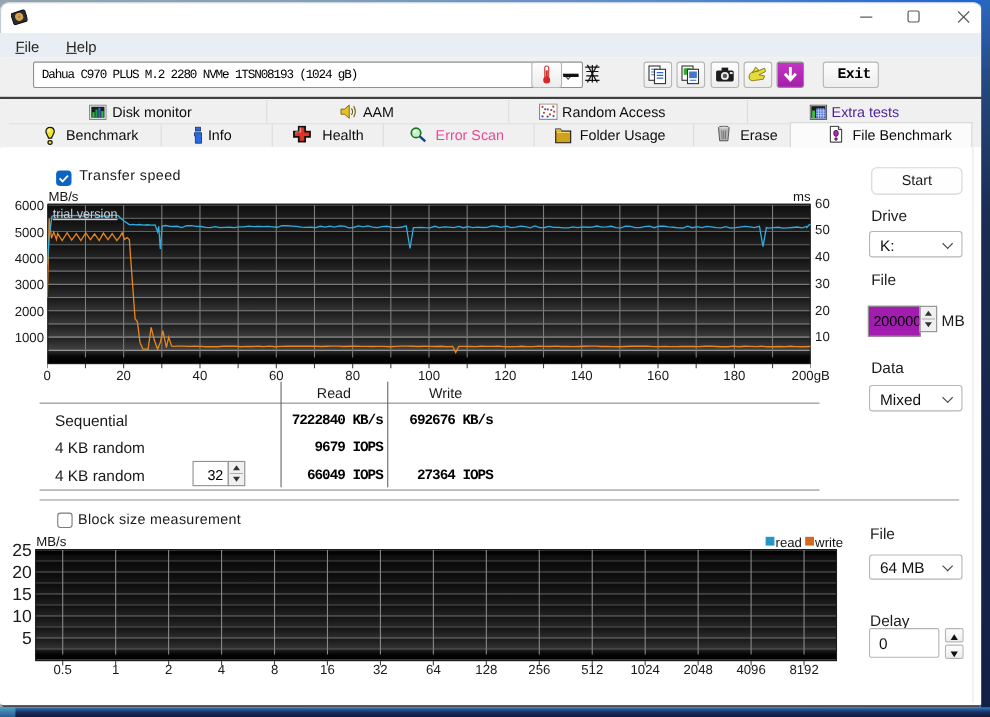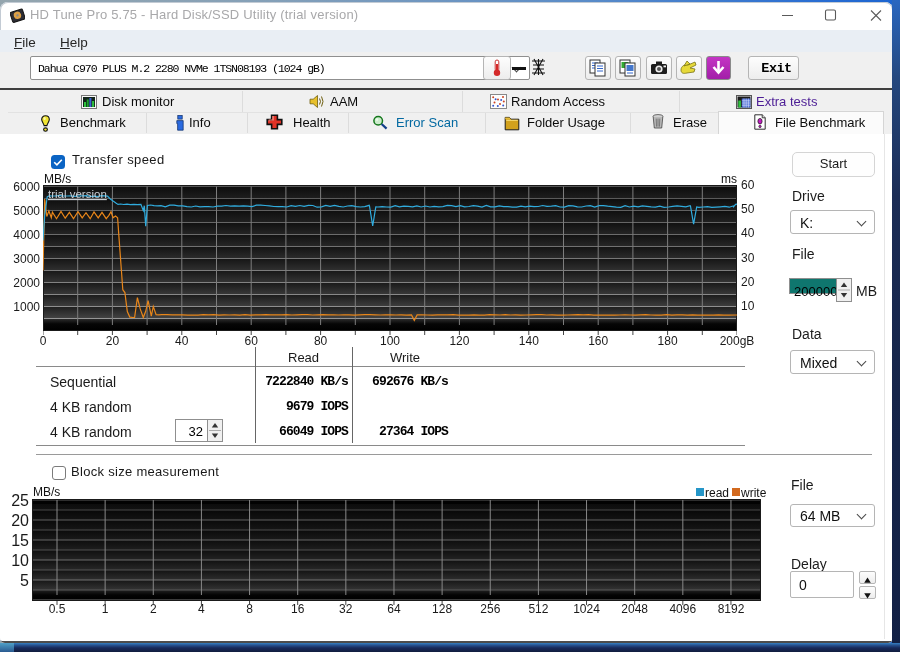--- a/index.html
+++ b/index.html
@@ -27,21 +27,20 @@
 <div id="desk">
 <div id="win">
       <div id="c">
   <svg style="position:absolute;left:10px;top:8px" width="15" height="15" viewBox="0 0 15 15">
           <g transform="rotate(-18 7.5 7.5)">
             <rect x="1" y="2.5" width="13" height="10.5" rx="1.5" fill="#2c2c34" stroke="#111"></rect>
             <circle cx="7.5" cy="7.3" r="3.7" fill="#dda045"></circle>
             <circle cx="7.5" cy="7.3" r="1.2" fill="#8a8a8a"></circle>
           </g>
         </svg>
-  <div style="position:absolute;left:30px;top:7px;font-size:13px;color:#a8a8aa;letter-spacing:.2px">HD Tune Pro 5.75 - Hard Disk/SSD Utility (trial version)</div>
   <svg style="position:absolute;left:779px;top:7px" width="110" height="16" viewBox="0 0 110 16">
     <line x1="3" y1="8.5" x2="14" y2="8.5" stroke="#5a5a5a" stroke-width="1.2"></line>
     <rect x="46.5" y="3" width="10" height="10" rx="1.5" fill="none" stroke="#5a5a5a" stroke-width="1.1"></rect>
     <line x1="92" y1="3.5" x2="102" y2="13.5" stroke="#5a5a5a" stroke-width="1.1"></line>
     <line x1="102" y1="3.5" x2="92" y2="13.5" stroke="#5a5a5a" stroke-width="1.1"></line>
   </svg>
   <div class="menubar">
     <span style="position:absolute;left:14px;top:5px"><u>F</u>ile</span>
     <span style="position:absolute;left:60px;top:5px"><u>H</u>elp</span>
   </div>
@@ -196,21 +195,21 @@
   <div style="position:absolute;left:266px;top:114px;line-height:0"><svg width="17" height="16" viewBox="0 0 17 16">
             <path d="M5.6 1.2 h5.8 v4.4 h4.4 v4.8 h-4.4 v4.4 h-5.8 v-4.4 h-4.4 v-4.8 h4.4 Z" fill="#e03226" stroke="#111" stroke-width="1.6"></path>
             <path d="M6.3 2 h1.5 v4.4 h-4.4 v1.2 h-0.8 v-2 h3.7 Z" fill="#f2897f"></path>
           </svg></div>
         <div style="position:absolute;left:293px;top:115px;font-size:13px;color:#0c0c0c">Health</div>
   <div style="position:absolute;left:372px;top:115px;line-height:0"><svg width="17" height="15" viewBox="0 0 17 15">
             <circle cx="6.2" cy="5.8" r="4.3" fill="#cdeccd" stroke="#15771c" stroke-width="1.5"></circle>
             <circle cx="5" cy="4.6" r="1.3" fill="#f0fff0" opacity="0.8"></circle>
             <line x1="9.6" y1="9" x2="14.6" y2="13.6" stroke="#123f8a" stroke-width="2.2"></line>
           </svg></div>
-        <div style="position:absolute;left:396px;top:115px;font-size:13px;color:#0369a1">Error Scan</div>
+        <div style="position:absolute;left:396px;top:115px;font-size:13px;color:#ec4899">Error Scan</div>
   <div style="position:absolute;left:504px;top:114px;line-height:0"><svg width="16" height="17" viewBox="0 0 16 17">
             <path d="M1.2 3.4 L5.4 3.4 L7 5.2 L14.8 5.2 L14.8 15.8 L1.2 15.8 Z" fill="#d2a11c" stroke="#1a1a1a" stroke-width="1"></path>
             <path d="M2.2 6.4 L13.8 6.4" stroke="#f2d469" stroke-width="1.2" fill="none"></path>
             <path d="M1.2 3.4 L5.4 3.4 L7 5.2 L1.2 5.2 Z" fill="#e4bb3c"></path>
           </svg></div>
         <div style="position:absolute;left:527px;top:115px;font-size:13px;color:#0c0c0c">Folder Usage</div>
   <div style="position:absolute;left:652px;top:114px;line-height:0"><svg width="12" height="15" viewBox="0 0 12 15">
             <ellipse cx="6" cy="2.3" rx="5" ry="1.7" fill="#d8d8d8" stroke="#444" stroke-width="0.8"></ellipse>
             <path d="M1.2 2.8 L2.3 14 L9.7 14 L10.8 2.8" fill="#b9b9b9" stroke="#444" stroke-width="0.8"></path>
             <g stroke="#666" stroke-width="0.8">
@@ -535,21 +534,21 @@
           <line x1="602.68" x2="602.68" y1="102" y2="106" stroke="#444" stroke-width="1"></line>
           <line x1="650.82" x2="650.82" y1="102" y2="106" stroke="#444" stroke-width="1"></line>
           <line x1="698.96" x2="698.96" y1="102" y2="106" stroke="#444" stroke-width="1"></line>
 </svg>
   <div class="rlabel" style="left:792px;top:188px">Drive</div>
   <div class="combo" style="left:790px;top:210px;width:85px;height:24px;border-color:#b5b5b5;border-radius:3px">
     <div style="position:absolute;left:9px;top:4px;font-size:14px;color:#111">K:</div>
     <div class="chev" style="right:9px;top:7px"></div>
   </div>
   <div class="rlabel" style="left:792px;top:246px">File</div>
-  <div style="position:absolute;left:789px;top:278px;width:48px;height:16px;background:#0f766e;border:1px solid #8f8f8f">
+  <div style="position:absolute;left:789px;top:278px;width:48px;height:28px;background:#a21caf;border:1px solid #8f8f8f">
     <div style="position:absolute;left:4px;top:5px;font-size:13px;color:#000">200000</div>
   </div>
   <div style="position:absolute;left:836px;top:278px;width:16px;height:24px;border:1px solid #8f8f8f;background:#f0f0f0">
     <svg width="14" height="22" viewBox="0 0 14 22">
             <polygon points="7,3.5 10.2,8 3.8,8" fill="#333"></polygon>
             <line x1="1" y1="11" x2="13" y2="11" stroke="#aaa"></line>
             <polygon points="7,18.5 10.2,14 3.8,14" fill="#333"></polygon>
           </svg>
   </div>
   <div class="rlabel" style="left:856px;top:283px">MB</div>

